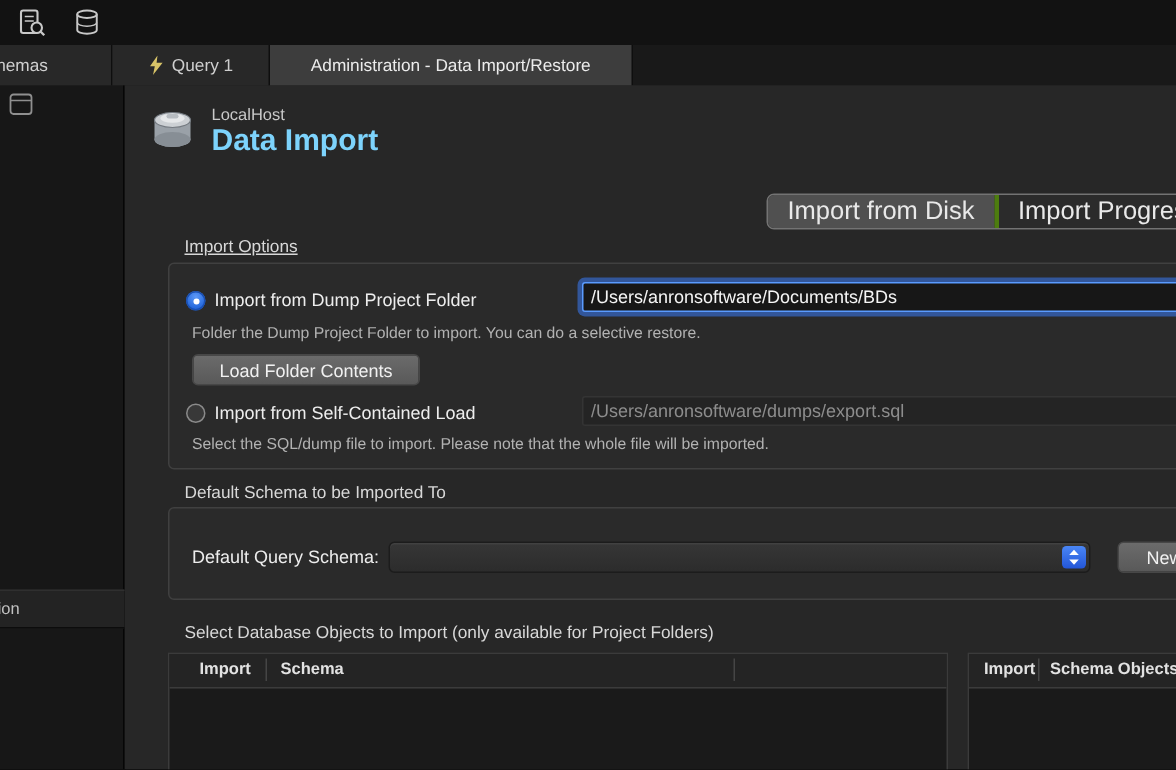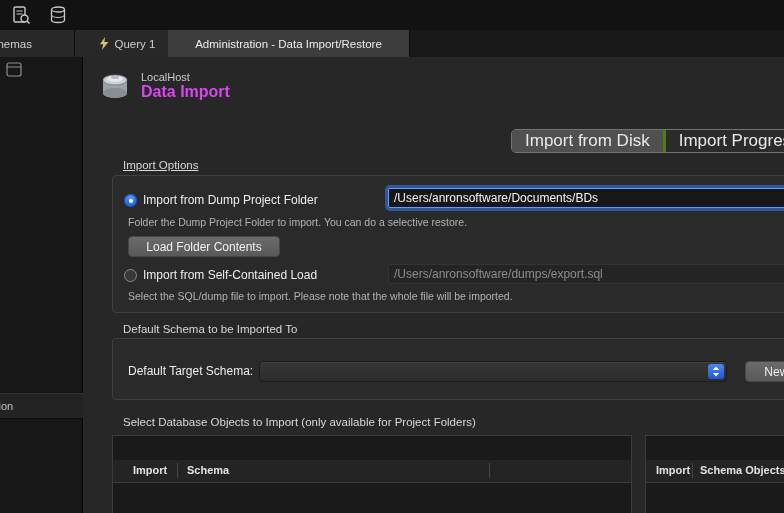--- a/index.html
+++ b/index.html
@@ -15,21 +15,21 @@
     font-size:11.5px;color:#cfcfcf;background:#282828;border-right:1px solid #0e0e0e;box-sizing:border-box;gap:6px;overflow:hidden;white-space:nowrap;}
   .tab.active{background:#3d3d3d;color:#ececec;}
   
   .sidebar{position:absolute;left:0;top:57px;width:83px;height:456px;background:#171717;border-right:1px solid #060606;box-sizing:border-box;}
   .session-band{position:absolute;left:0;top:336px;width:83px;height:24px;background:#232323;
     border-top:1px solid #2f2f2f;border-bottom:1px solid #0c0c0c;display:flex;align-items:center;overflow:hidden;}
   .session-band span{position:relative;left:-26px;font-size:11px;color:#c2c2c2;white-space:nowrap;}
   
   .main{position:absolute;left:84px;top:57px;right:0;bottom:0;background:#272727;}
   .host-label{position:absolute;left:57px;top:14px;font-size:11px;color:#c9c9c9;}
-  .page-title{position:absolute;left:57px;top:26px;font-size:16px;font-weight:bold;color:#d946ef;}
+  .page-title{position:absolute;left:57px;top:26px;font-size:20px;font-weight:bold;color:#7dd3fc;}
   
   .seg-control{position:absolute;left:427px;top:72px;height:22px;display:flex;
     border:1px solid #737373;border-radius:5px;overflow:hidden;background:#2b2b2b;}
   .seg{padding:0 13px;line-height:22px;font-size:17px;color:#e9e9e9;white-space:nowrap;}
   .seg.selected{background:#505050;}
   .seg+.seg{border-left:3px solid #4d7c0f;}
   
   .section-label{position:absolute;font-size:11.5px;color:#d8d8d8;}
   .groupbox{position:absolute;left:28px;width:724px;background:#2a2a2a;border:1px solid #404040;border-radius:4px;box-sizing:border-box;}
   .gb1{top:118px;height:138px;}
@@ -53,21 +53,21 @@
     display:flex;align-items:center;justify-content:center;white-space:nowrap;box-sizing:border-box;padding:0 12px;text-align:center;}
   
   .dropdown{position:absolute;left:146px;top:22px;width:468px;height:21px;border-radius:4px;
     background:linear-gradient(#363636,#2c2c2c);border:1px solid #1c1c1c;box-shadow:inset 0 1px 0 rgba(255,255,255,.06);box-sizing:border-box;}
   .dropdown .value{position:absolute;left:8px;top:3px;font-size:12px;color:#e5e5e5;}
   .stepper{position:absolute;right:2px;top:2px;width:16px;height:15px;border-radius:3px;
     background:linear-gradient(#4a86f5,#2356d8);display:flex;align-items:center;justify-content:center;}
   .field-label{position:absolute;font-size:12px;color:#ededed;white-space:nowrap;}
   
   .obj-table{position:absolute;top:378px;height:140px;background:#1a1a1a;border:1px solid #3b3b3b;box-sizing:border-box;}
-  .obj-table .thead{position:absolute;left:0;top:0;right:0;height:22px;background:#242424;border-bottom:1px solid #3b3b3b;margin-top:24px;}
+  .obj-table .thead{position:absolute;left:0;top:0;right:0;height:22px;background:#242424;border-bottom:1px solid #3b3b3b;}
   .obj-table .th{position:absolute;top:4px;font-size:11px;font-weight:bold;color:#e2e2e2;white-space:nowrap;}
   .col-divider{position:absolute;top:3px;width:1px;height:15px;background:#454545;}
 </style>
 </head>
 <body>
 
 <div id="screen">
 
   <div class="toolbar">
     <div class="tool-icon" style="left:10px;">
@@ -93,21 +93,21 @@
       <span>Schemas</span>
     </div>
     <div class="tab" style="left:75px;width:105px;">
       <span style="display:flex;">
         <svg width="10" height="13" viewBox="0 0 10 13">
             <path d="M6 0 L1 7.2 H4.2 L3 13 L9.4 4.9 H5.4 Z" fill="#d8c468"></path>
           </svg>
       </span>
       <span>Query 1</span>
     </div>
-    <div class="tab active" style="left:168px;width:242px;text-align:right;">
+    <div class="tab active" style="left:180px;width:242px;text-align:right;">
       <span>Administration - Data Import/Restore</span>
     </div>
   </div>
 
   <div class="sidebar">
     <div style="position:absolute;left:6px;top:5px;">
       <svg width="16" height="15" viewBox="0 0 16 15">
         <rect x="1" y="1" width="14" height="13" rx="2" fill="none" stroke="#8f8f8f" stroke-width="1.2"></rect>
         <line x1="1" y1="5" x2="15" y2="5" stroke="#8f8f8f" stroke-width="1"></line>
       </svg>
@@ -144,21 +144,21 @@
       <div class="help-text" style="left:15px;top:40px;">Folder the Dump Project Folder to import. You can do a selective restore.</div>
       <div class="push-btn" style="left:15px;top:60px;width:152px;">Load Folder Contents</div>
       <div class="radio off" style="left:11px;top:93px;"></div>
       <div class="radio-label" style="left:30px;top:92px;">Import from Self-Contained Load</div>
       <input class="path-field disabled" readonly="" value="/Users/anronsoftware/dumps/export.sql" style="">
       <div class="help-text" style="left:15px;top:114px;">Select the SQL/dump file to import. Please note that the whole file will be imported.</div>
     </div>
 
     <div class="section-label" style="left:39px;top:266px;">Default Schema to be Imported To</div>
     <div class="groupbox gb2">
-      <div class="field-label" style="left:15px;top:25px;">Default Target Schema:</div>
+      <div class="field-label" style="left:15px;top:25px;">Default Query Schema:</div>
       <div class="dropdown">
         <span class="value"></span>
         <div class="stepper">
           <svg width="10" height="11" viewBox="0 0 10 11">
             <path d="M5 0.5 L8.2 4 H1.8 Z" fill="#fff"></path>
             <path d="M5 10.5 L1.8 7 H8.2 Z" fill="#fff"></path>
           </svg>
         </div>
       </div>
       <div class="push-btn" style="left:632px;top:22px;width:72px;">New...</div>

